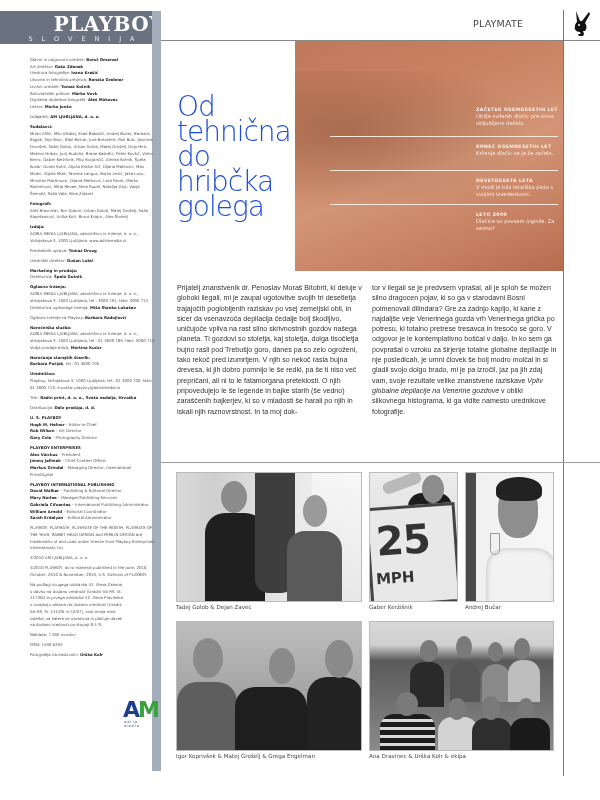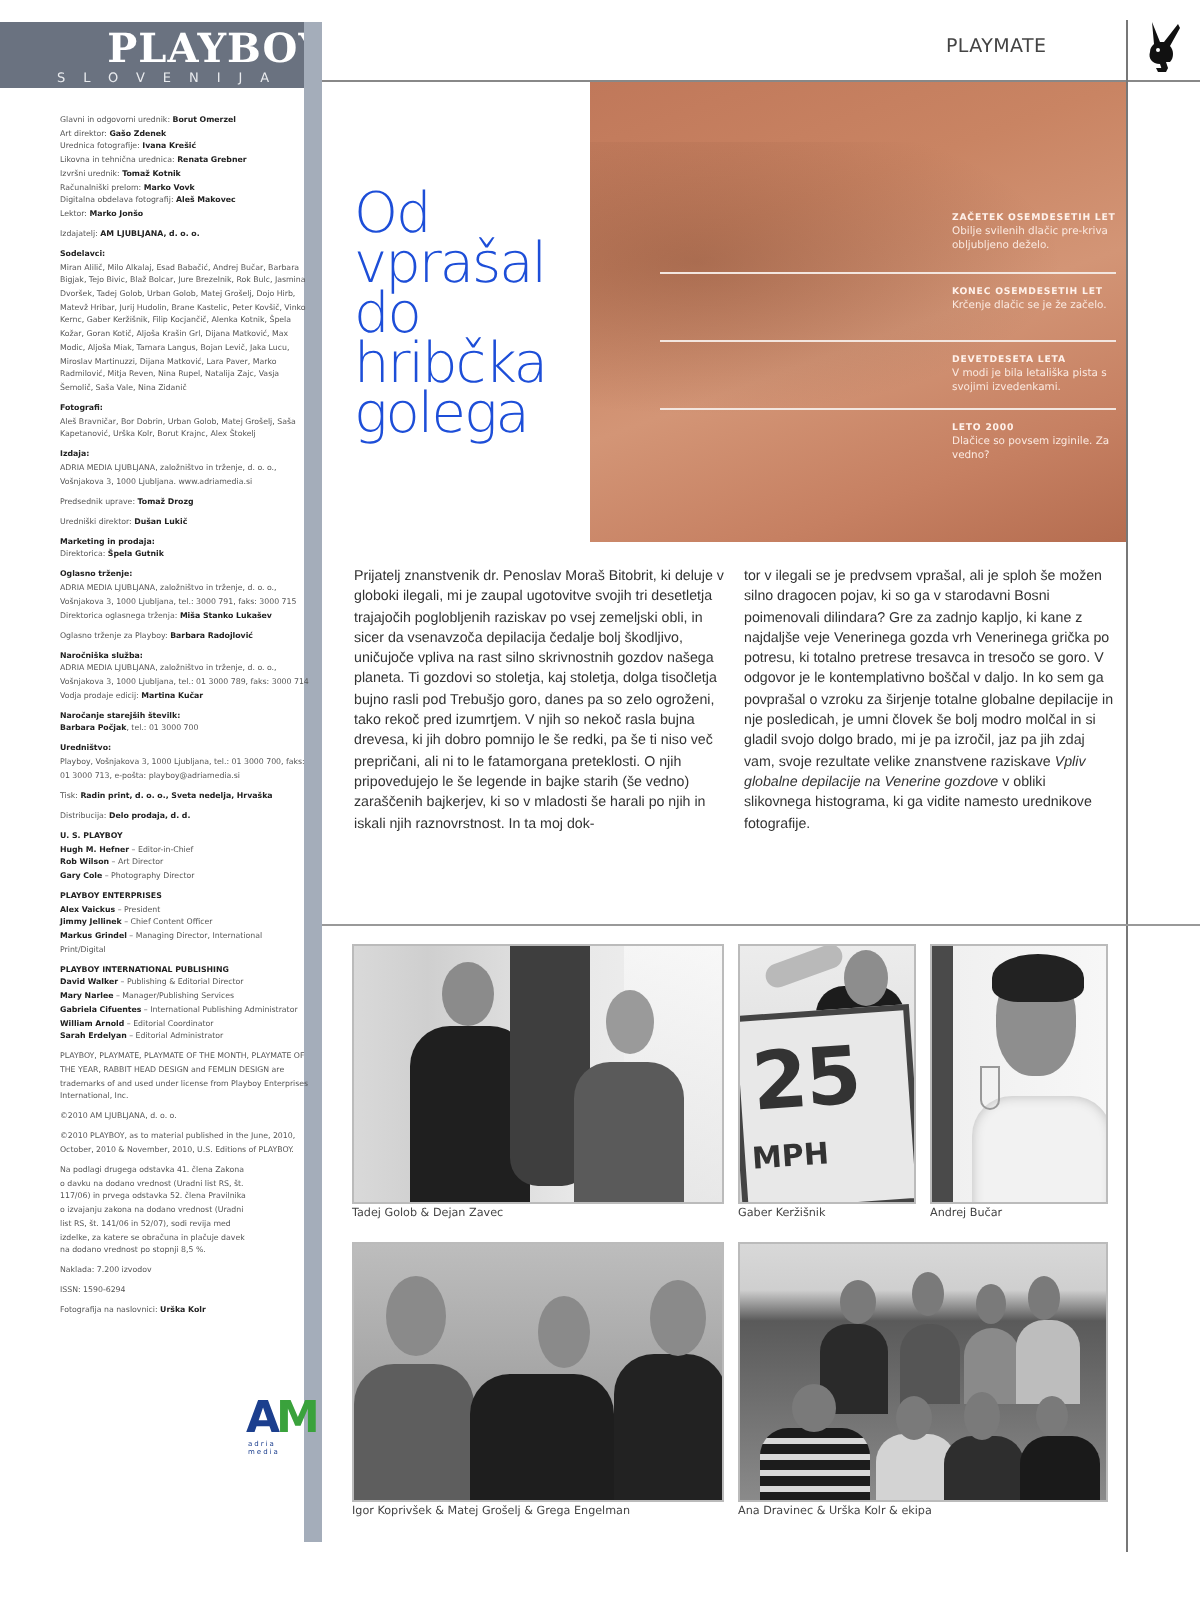--- a/index.html
+++ b/index.html
@@ -191,21 +191,21 @@
   <div class="tl-title">DEVETDESETA LETA</div>
   <div class="tl-body">V modi je bila letališka pista s svojimi izvedenkami.</div>
 </div>
 <div class="tl-item" style="top:212px;">
   <div class="tl-title">LETO 2000</div>
   <div class="tl-body">Dlačice so povsem izginile. Za vedno?</div>
 </div>
 
 <h1 class="headline">
   <span>Od</span>
-  <span>vprašal</span>
+  <span>tehnična</span>
   <span>do</span>
   <span>hribčka</span>
   <span>golega</span>
 </h1>
 
 <div class="body-col c1">Prijatelj znanstvenik dr. Penoslav Moraš Bitobrit, ki deluje v globoki ilegali, mi je zaupal ugotovitve svojih tri desetletja trajajočih poglobljenih raziskav po vsej zemeljski obli, in sicer da vsenavzoča depilacija čedalje bolj škodljivo, uničujoče vpliva na rast silno skrivnostnih gozdov našega planeta. Ti gozdovi so stoletja, kaj stoletja, dolga tisočletja bujno rasli pod Trebušjo goro, danes pa so zelo ogroženi, tako rekoč pred izumrtjem. V njih so nekoč rasla bujna drevesa, ki jih dobro pomnijo le še redki, pa še ti niso več prepričani, ali ni to le fatamorgana preteklosti. O njih pripovedujejo le še legende in bajke starih (še vedno) zaraščenih bajkerjev, ki so v mladosti še harali po njih in iskali njih raznovrstnost. In ta moj dok-</div>
 <div class="body-col c2"><span>tor v ilegali se je predvsem vprašal, ali je sploh še možen silno dragocen pojav, ki so ga v starodavni Bosni poimenovali dilindara? Gre za zadnjo kapljo, ki kane z najdaljše veje Venerinega gozda vrh Venerinega grička po potresu, ki totalno pretrese tresavca in tresočo se goro. V odgovor je le kontemplativno boščal v daljo. In ko sem ga povprašal o vzroku za širjenje totalne globalne depilacije in nje posledicah, je umni človek še bolj modro molčal in si gladil svojo dolgo brado, mi je pa izročil, jaz pa jih zdaj vam, svoje rezultate velike znanstvene raziskave </span><i>Vpliv globalne depilacije na Venerine gozdove</i><span> v obliki slikovnega histograma, ki ga vidite namesto urednikove fotografije.</span></div>
 
 <div class="section-rule"></div>
 

